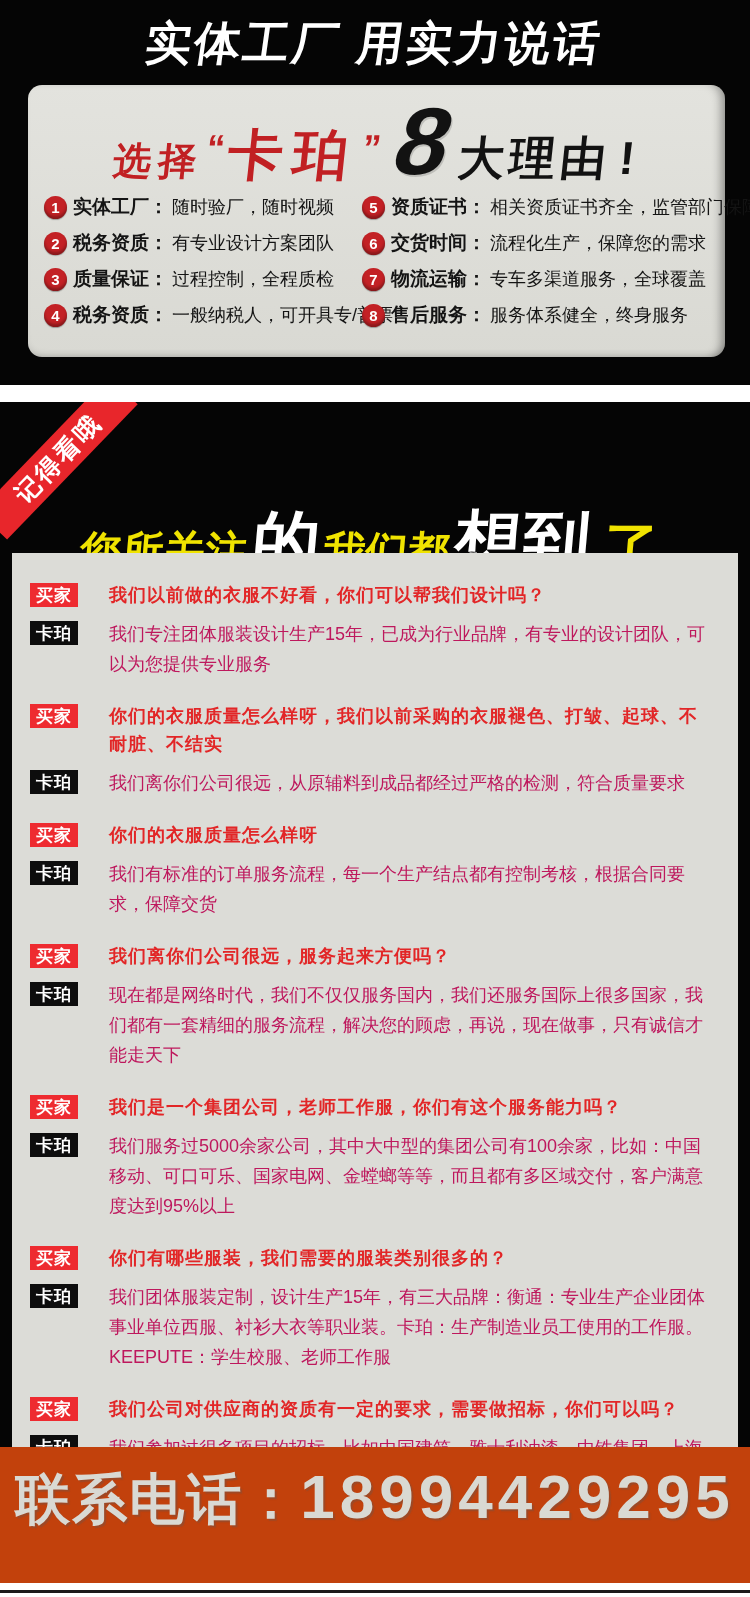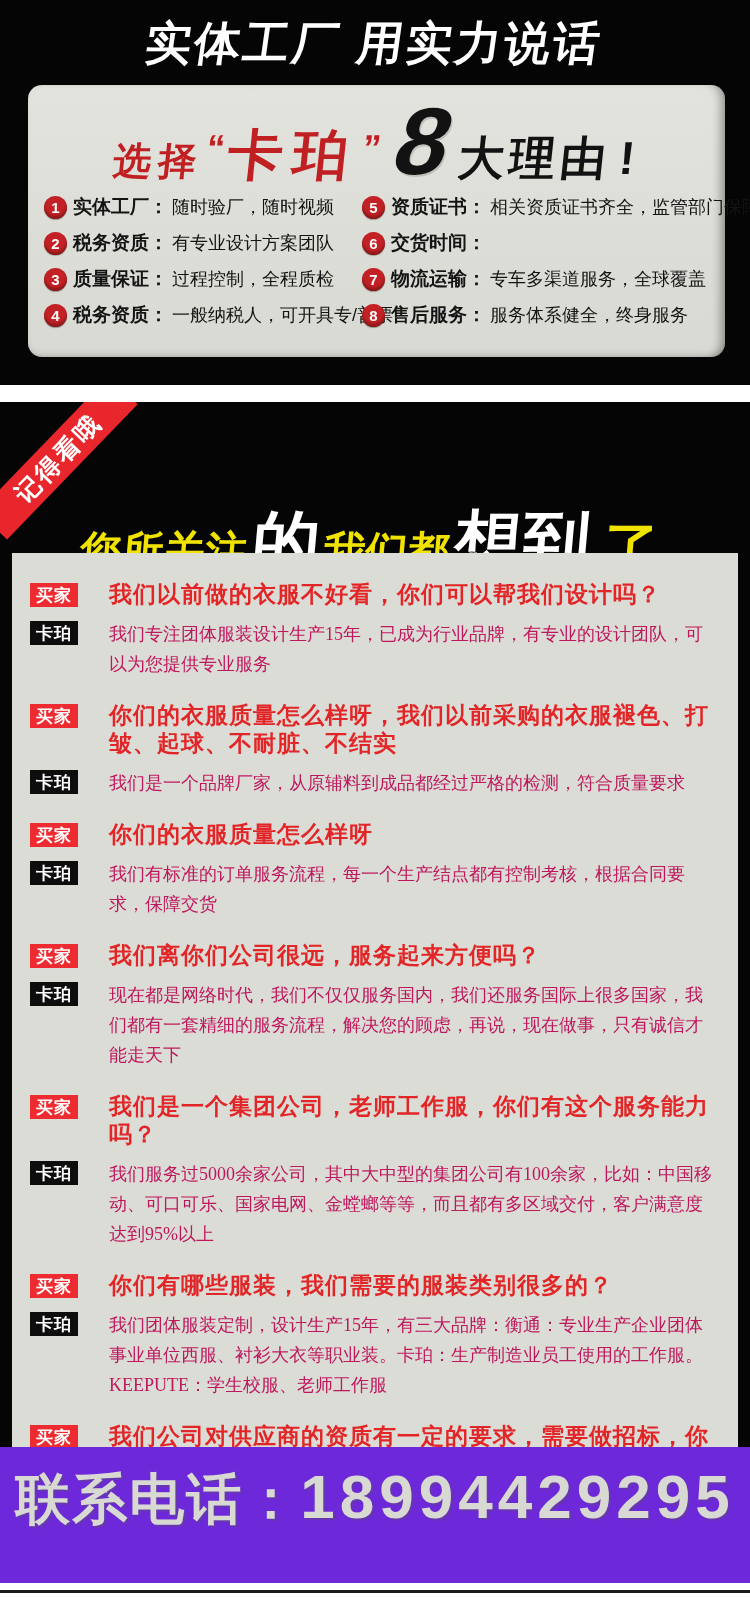--- a/index.html
+++ b/index.html
@@ -46,33 +46,33 @@
             color:#ffffff; font-size:25px; font-weight:bold; letter-spacing:3px; }
   .attention-headline { position:absolute; left:0; top:0; width:750px; height:151px;
                         display:flex; align-items:baseline; justify-content:center;
                         transform:skewX(-5deg); padding-top:96px; white-space:nowrap; }
   .seg-y  { color:#f0e300; font-size:42px; font-weight:bold; }
   .seg-w  { color:#ffffff; font-size:68px; font-weight:bold; margin:0 4px; }
   .seg-yb { color:#f0e300; font-size:54px; font-weight:bold; margin-left:10px; }
 
   
   .qa-panel { position:absolute; left:12px; top:553px; width:726px; height:894px; background:#dcdcd7;
-              padding:28px 22px 0 18px; overflow:hidden;font-family:Liberation Serif, serif; }
+              padding:28px 22px 0 18px; overflow:hidden; }
   .qa-pair { margin-bottom:23px; }
   .qa-row { display:flex; align-items:flex-start; margin-bottom:10px; }
   .badge { flex:0 0 48px; height:24px; display:inline-flex; align-items:center; justify-content:center;
            color:#ffffff; font-size:17px; font-weight:bold; letter-spacing:1px; margin-top:2px; }
   .badge-red   { background:#ee2b30; }
   .badge-black { background:#0d0d0d; }
-  .q-text { color:#e22627; font-size:23px; font-weight:bold; letter-spacing:1px; line-height:28px;
+  .q-text { color:#e22627; font-size:18px; font-weight:bold; letter-spacing:1px; line-height:28px;
             margin-left:31px; max-width:630px; }
   .a-text { color:#be185d; font-size:18px; line-height:30px; margin-left:31px; max-width:632px; }
 
   
-  .contact { position:absolute; left:0; top:1447px; width:750px; height:136px; background:#6d28d9; }
+  .contact { position:absolute; left:0; top:1447px; width:750px; height:136px; background:#c2410c; }
   .contact-line { padding-top:14px; text-align:center; white-space:nowrap;
                   color:#d9d9d3; font-weight:bold; text-shadow:2px 2px 1px rgba(90,90,90,.35); }
   .contact-label { font-size:55px; letter-spacing:2px; }
   .contact-phone { font-size:62px; letter-spacing:5px; }
 
   
   .bottom-strip { position:absolute; left:0; top:1583px; width:750px; height:14px; background:#ffffff; }
   .bottom-rule  { margin-top:7px; height:3px; background:#1c1c1c; }
 </style>
 </head>
@@ -116,20 +116,21 @@
         <span class="rtext">一般纳税人，可开具专/普票</span>
       </div>
       <div class="reason">
         <span class="rnum">5</span>
         <span class="rlabel">资质证书：</span>
         <span class="rtext">相关资质证书齐全，监管部门保障</span>
       </div>
       <div class="reason">
         <span class="rnum">6</span>
         <span class="rlabel">交货时间：</span>
+        <span class="rtext">流程化生产，保障您的需求</span>
       </div>
       <div class="reason">
         <span class="rnum">7</span>
         <span class="rlabel">物流运输：</span>
         <span class="rtext">专车多渠道服务，全球覆盖</span>
       </div>
       <div class="reason">
         <span class="rnum">8</span>
         <span class="rlabel">售后服务：</span>
         <span class="rtext">服务体系健全，终身服务</span>
@@ -163,21 +164,21 @@
       </div>
     </div>
 
     <div class="qa-pair">
       <div class="qa-row">
         <span class="badge badge-red">买家</span>
         <div class="q-text">你们的衣服质量怎么样呀，我们以前采购的衣服褪色、打皱、起球、不耐脏、不结实</div>
       </div>
       <div class="qa-row">
         <span class="badge badge-black">卡珀</span>
-        <div class="a-text">我们是一个品牌厂家，从原辅料到成品都经过严格的检测，符合质量要求</div>
+        <div class="a-text">我们离你们公司很远，从原辅料到成品都经过严格的检测，符合质量要求</div>
       </div>
     </div>
 
     <div class="qa-pair">
       <div class="qa-row">
         <span class="badge badge-red">买家</span>
         <div class="q-text">你们的衣服质量怎么样呀</div>
       </div>
       <div class="qa-row">
         <span class="badge badge-black">卡珀</span>

